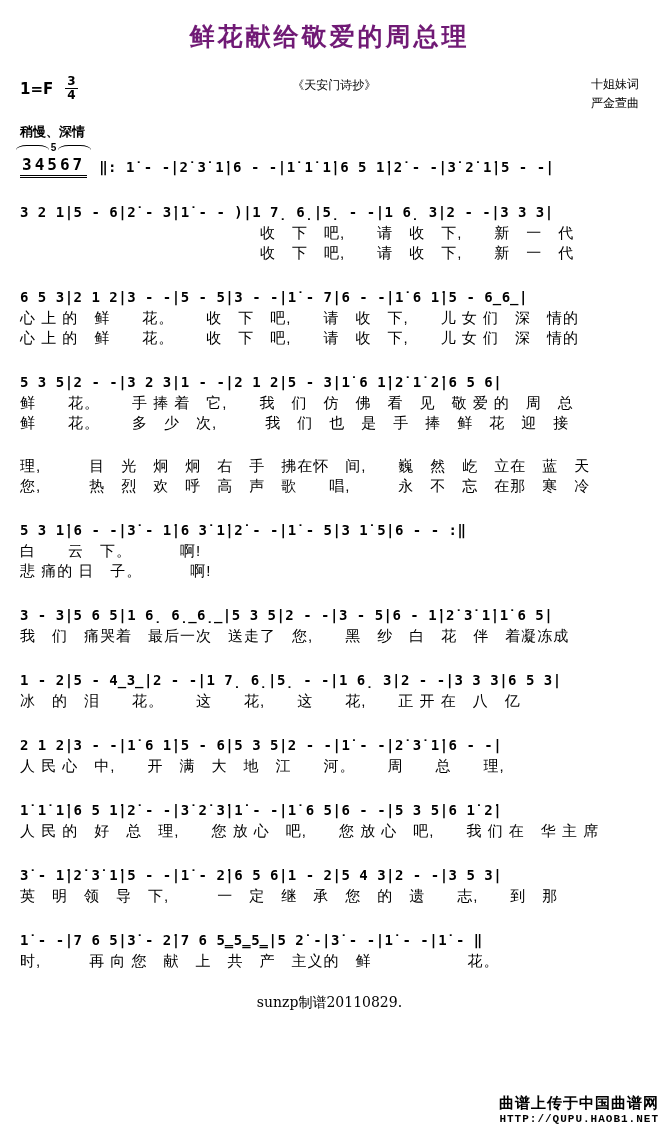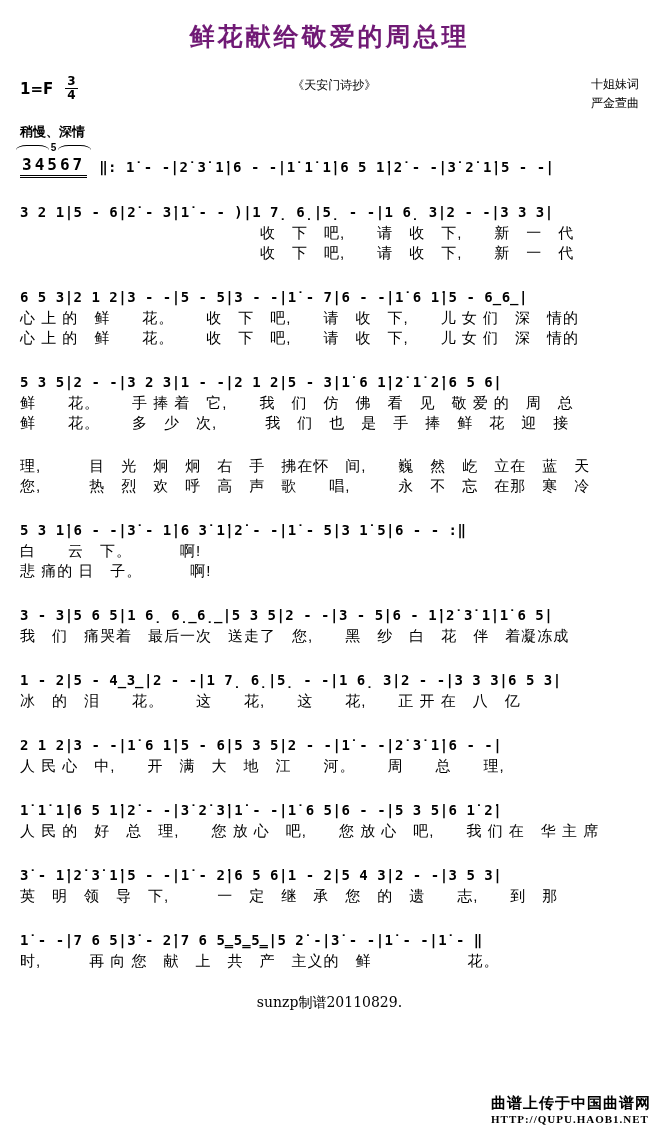--- a/index.html
+++ b/index.html
@@ -35,22 +35,22 @@
             font-weight:bold; font-size:16px; letter-spacing:3px;
             border-bottom:3px double #000; padding:0 2px 1px 2px; }
   .tuplet { position:absolute; top:-13px; left:-6px; right:-6px;
             display:flex; align-items:center; font-size:10px; font-weight:bold; }
   .tuplet::before, .tuplet::after { content:""; flex:1; height:4px;
             border-top:1px solid #000; border-radius:100% 100% 0 0 / 300% 300% 0 0; margin:0 2px; }
 
   .footer { text-align:center; font-size:14px; margin-top:18px;
             font-family:"DejaVu Serif", serif; }
 
-  .watermark { position:absolute; right:8px; bottom:2px; text-align:left;
-               font-family:Liberation Serif, serif; font-weight:bold; }
+  .watermark { position:absolute; right:0; bottom:2px; text-align:right;
+               font-family:Liberation Mono, monospace; font-weight:bold; }
   .wm-site { font-size:15px; letter-spacing:1px; }
   .wm-url  { font-size:11px; letter-spacing:1px; }
 </style>
 </head>
 <body>
 
 <div class="page">
 
   <div class="title">鲜花献给敬爱的周总理</div>
 

